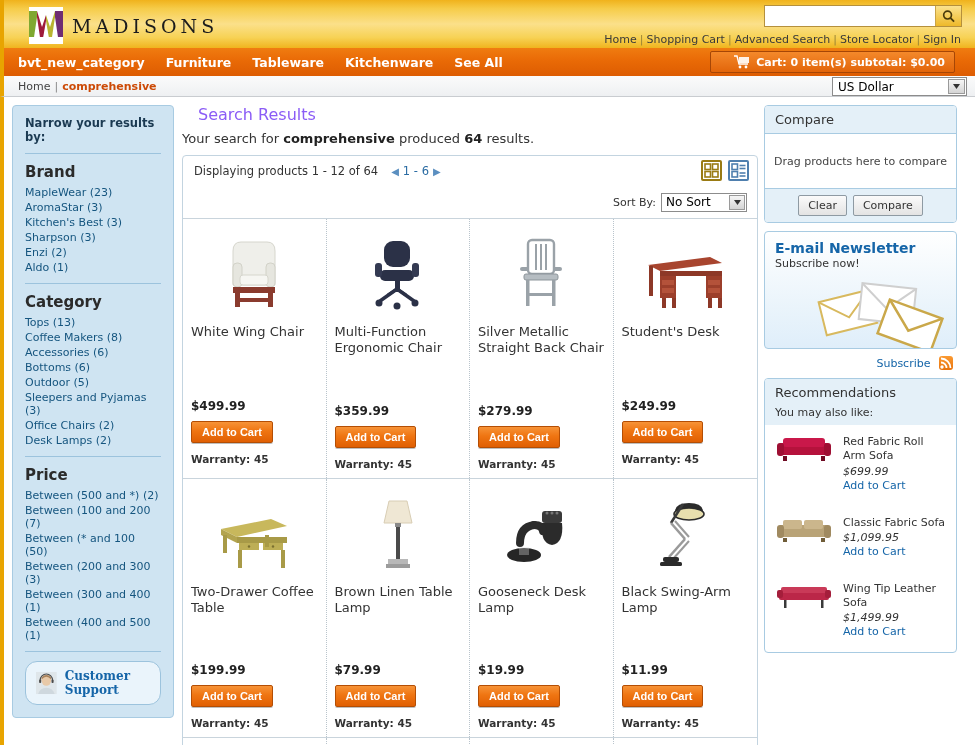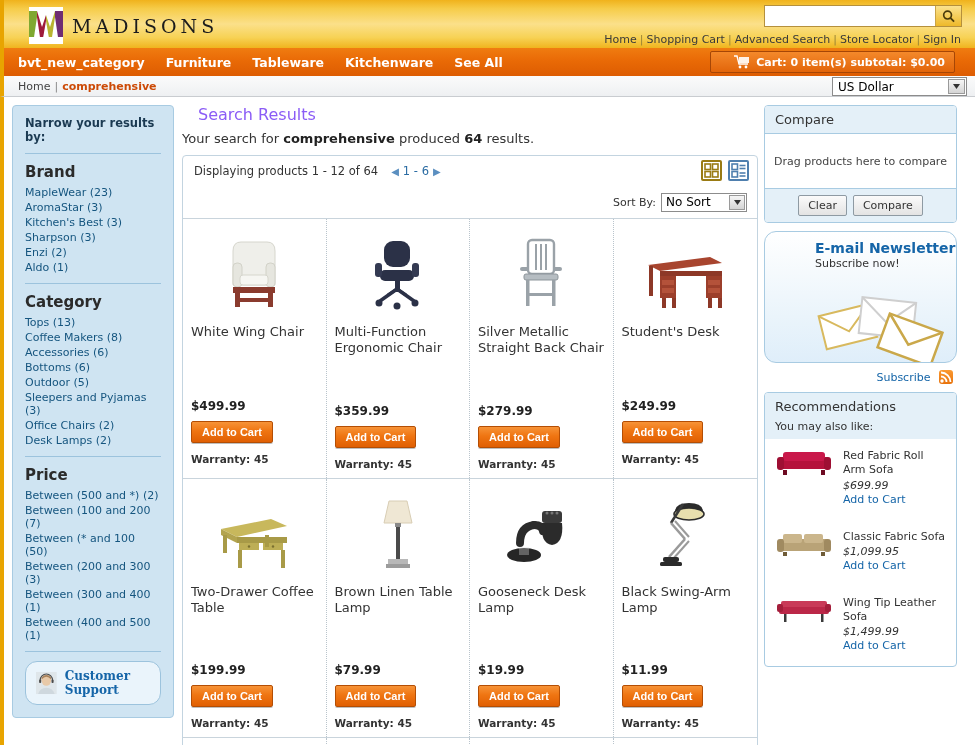--- a/index.html
+++ b/index.html
@@ -180,23 +180,23 @@
   .cmp-actions {
     background:#e4f0f8; padding:6px; display:flex; gap:6px; justify-content:center;
   }
   .cmp-actions button {
     background:linear-gradient(180deg,#fbfbfb,#e3e3e3);
     border:1px solid #8e9aa3; border-radius:2px;
     font-size:11px; color:#333; padding:3px 9px; cursor:pointer;
     font-family:"DejaVu Sans", sans-serif;
   }
   .news {
-    border:1px solid #a8cbe2; border-radius:12px; overflow:hidden;
+    border:1px solid #a8cbe2; border-radius:4px; overflow:hidden;
     background:linear-gradient(180deg,#ffffff 0%,#eaf4fb 65%,#dfeefa 100%);
-    height:132px; position:relative; margin-bottom:4px;padding-left:40px;
+    height:118px; position:relative; margin-bottom:4px;
   }
   .news .t { color:#1565a8; font-weight:bold; font-size:14px; padding:8px 0 0 10px; }
   .news .s { color:#333; font-size:11px; padding:1px 0 0 10px; }
   .subs-row { text-align:right; padding:3px 4px 8px 0; }
   .subs-row a { color:#1565a8; font-size:11px; text-decoration:none; vertical-align:middle; }
   .rss {
     display:inline-block; width:14px; height:14px; margin-left:5px;
     background:linear-gradient(180deg,#fb9a32,#e8730c); border-radius:3px;
     vertical-align:middle; position:relative;
   }

